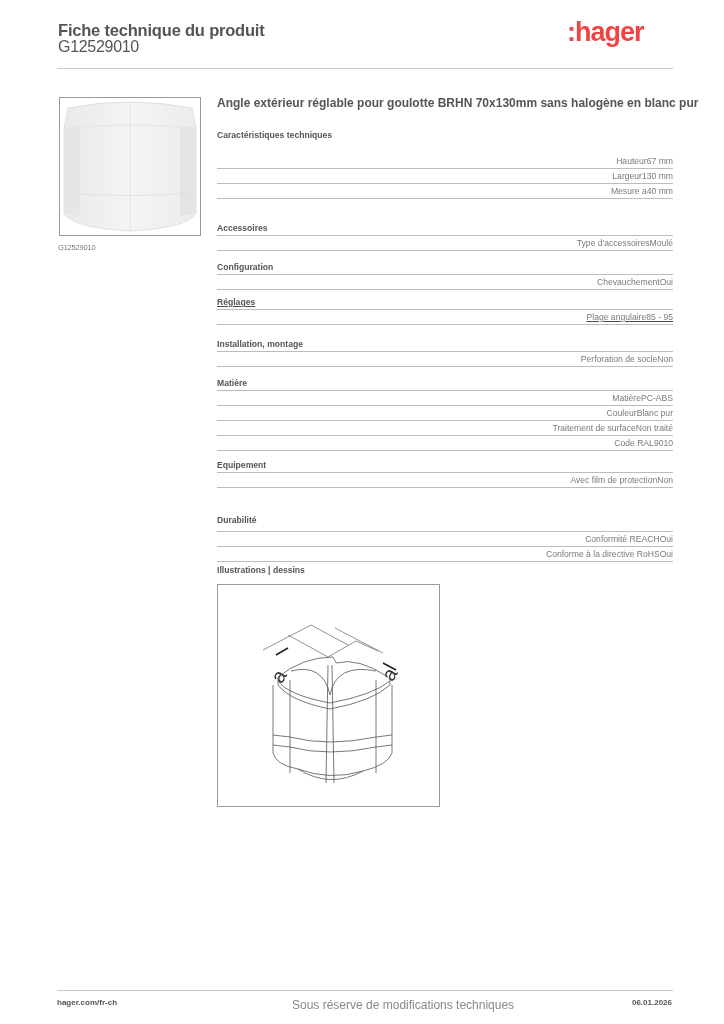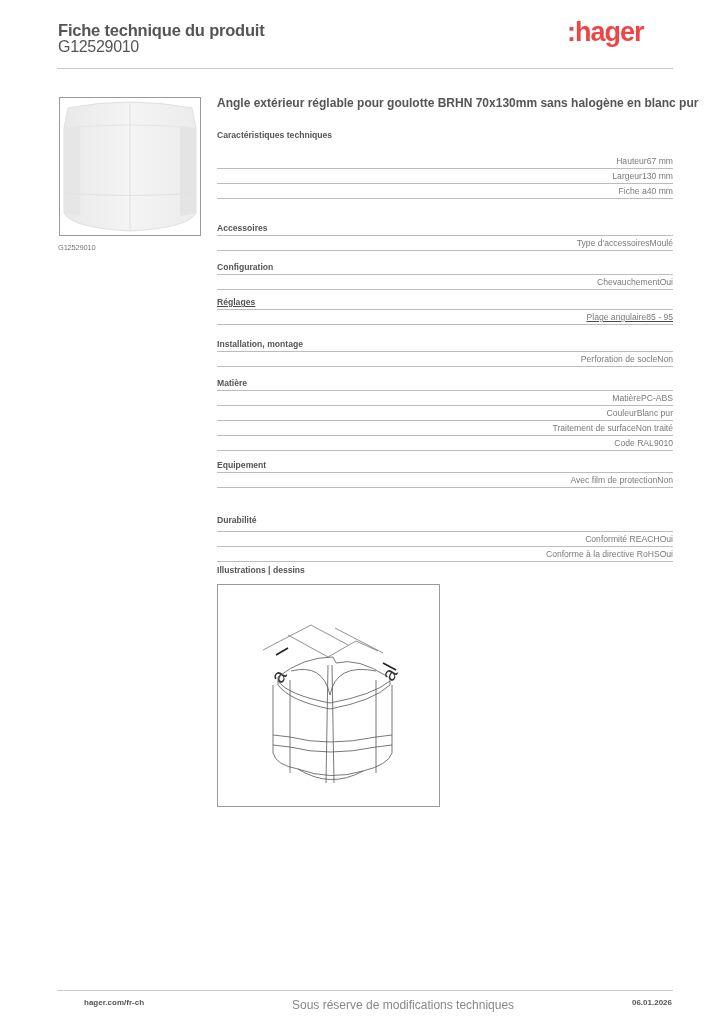--- a/index.html
+++ b/index.html
@@ -20,21 +20,21 @@
   .spec { position: absolute; left: 217px; width: 456px; }
   .group-title { font-size: 8.6px; font-weight: bold; color: #555; height: 13px; line-height: 13px; border-bottom: 1px solid #bcbcbc; }
   .row { display: flex; justify-content: flex-end; font-size: 8.6px; color: #7a7a7a; height: 14px; line-height: 14px; border-bottom: 1px solid #bcbcbc; }
   .row .label { }
   .row .value { text-align: right; }
 
   .illus-title { position: absolute; left: 217px; top: 565px; font-size: 8.6px; font-weight: bold; color: #555; }
   .illus-box { position: absolute; left: 217px; top: 584px; width: 223px; height: 223px; border: 1px solid #9a9a9a; box-sizing: border-box; background: #fff; }
 
   .footer-rule { position: absolute; left: 57px; top: 990px; width: 616px; height: 1px; background: #c8c8c8; }
-  .footer-left { position: absolute; left: 57px; top: 998px; font-size: 8px; font-weight: bold; color: #555; margin-left: 27px; }
+  .footer-left { position: absolute; left: 57px; top: 998px; font-size: 8px; font-weight: bold; color: #555; }
   .footer-center { position: absolute; left: 292px; top: 998px; font-size: 12px; color: #888; }
   .footer-right { position: absolute; right: 52px; top: 998px; font-size: 8px; font-weight: bold; color: #555; }
 </style>
 </head>
 <body>
 
 <div class="header-title">Fiche technique du produit</div>
 <div class="header-code">G12529010</div>
 <div class="logo"><span class="dots">:</span><span>hager</span></div>
 <div class="header-rule"></div>
@@ -64,21 +64,21 @@
 <div class="spec" style="top:154px;">
   <div class="row">
       <span class="label">Hauteur</span>
       <span class="value">67 mm</span>
     </div>
   <div class="row">
       <span class="label">Largeur</span>
       <span class="value">130 mm</span>
     </div>
   <div class="row">
-      <span class="label">Fiche a</span>
+      <span class="label">Mesure a</span>
       <span class="value">40 mm</span>
     </div>
 </div>
 
 <div class="spec" style="top:222px;">
   <div class="group-title">Accessoires</div>
   <div class="row">
       <span class="label">Type d'accessoires</span>
       <span class="value">Moulé</span>
     </div>

